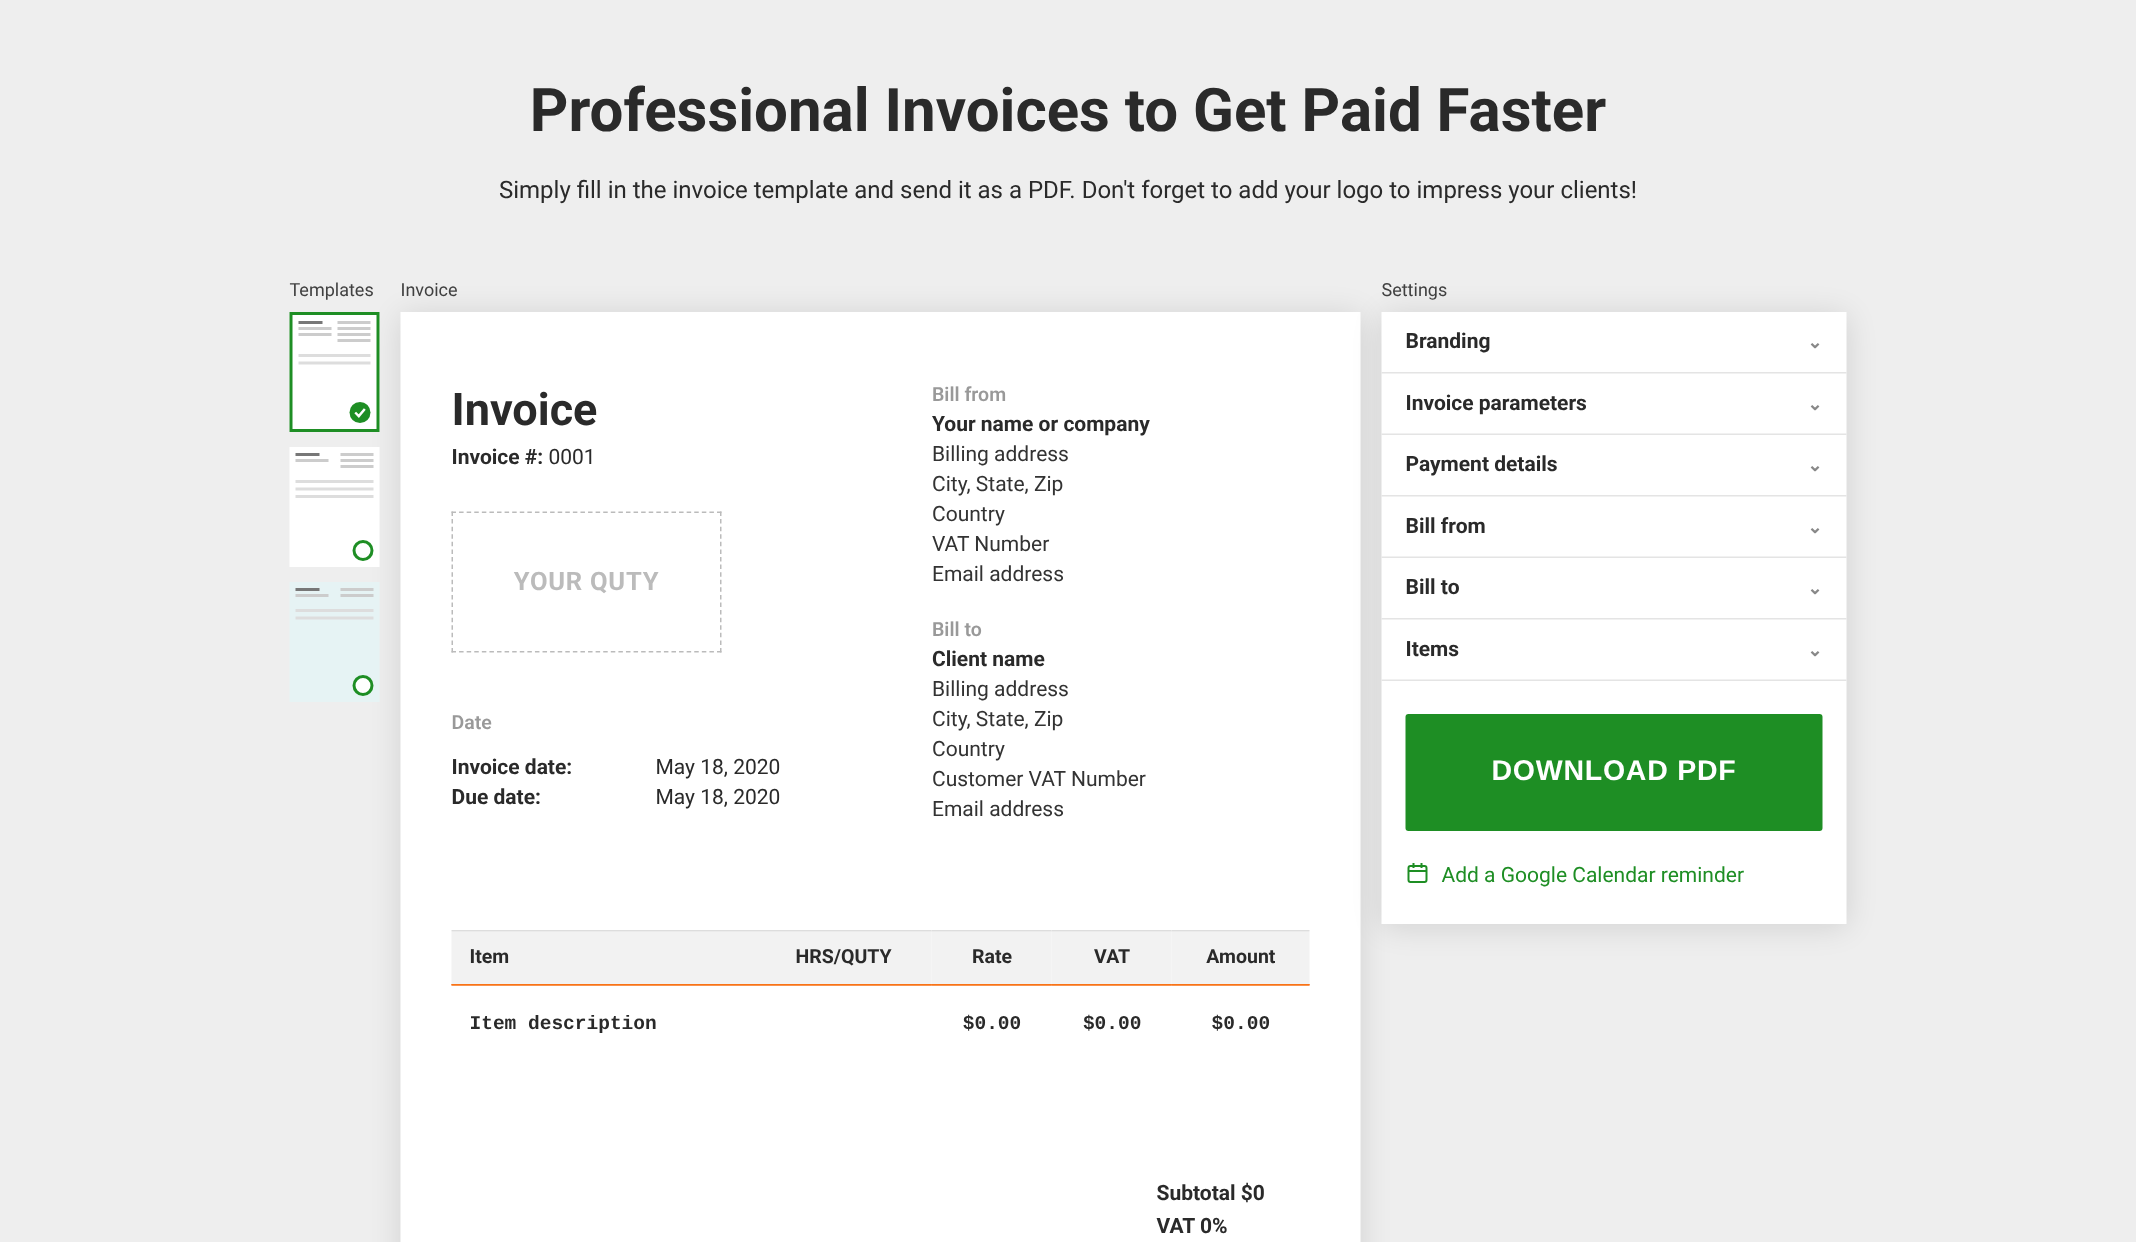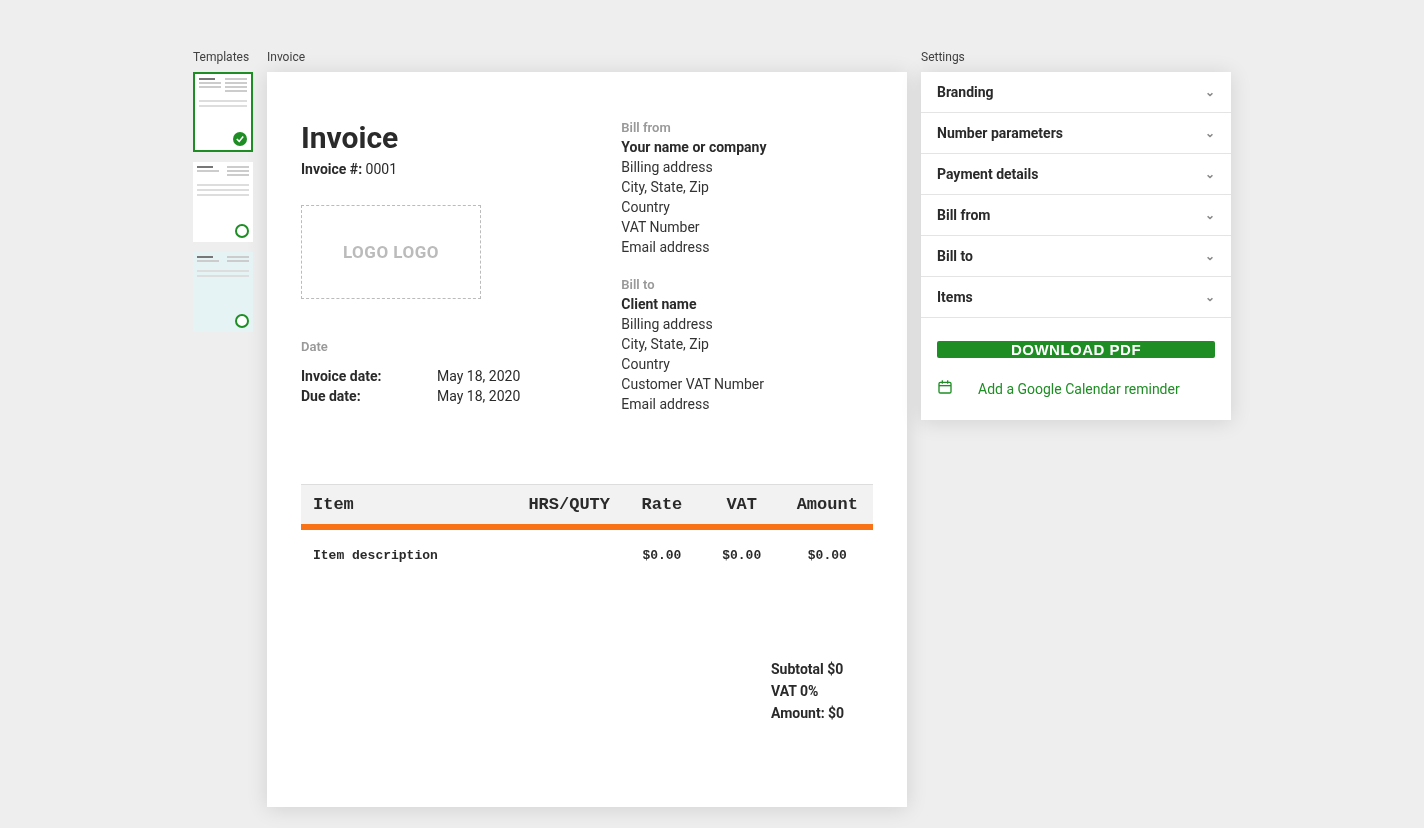--- a/index.html
+++ b/index.html
@@ -159,26 +159,25 @@
       color: #333;
     }
     .items-table {
       margin-top: 50px;
       width: 100%;
       border-collapse: collapse;
     }
     .items-table th {
       background: #f2f2f2;
       border-top: 1px solid #ddd;
-      border-bottom: 6px solid #f97316;
+      border-bottom: 1px solid #f97316;
       text-align: left;
-      font-size: 17px;
+      font-size: 13px;
       font-weight: 700;
       padding: 10px 12px;
-      font-family: Liberation Mono, monospace;
     }
     .items-table th.num, .items-table td.num { text-align: center; }
     .items-table td {
       padding: 18px 12px;
       font-size: 13px;
       font-weight: 600;
       font-family: Liberation Mono, monospace;
     }
     .totals {
       margin-top: 80px;
@@ -210,42 +209,46 @@
       font-size: 12px;
     }
     .settings-actions {
       padding: 22px 16px;
     }
     .download-btn {
       background: #1e8e24;
       color: #fff;
       border: none;
       width: 100%;
-      padding: 0 0;
-      font-size: 15px;
+      padding: 28px 0;
+      font-size: 19px;
       font-weight: 700;
       letter-spacing: 0.5px;
       cursor: pointer;
       border-radius: 2px;
     }
     .reminder-link {
       display: flex;
       align-items: center;
-      gap: 25px;
+      gap: 8px;
       margin-top: 20px;
       color: #1e8e24;
       font-size: 14px;
       cursor: pointer;
     }
     .reminder-link svg { width: 16px; height: 16px; }
   </style>
 </head>
 <body>
 
 <div class="page">
+  <div class="hero">
+    <h1>Professional Invoices to Get Paid Faster</h1>
+    <p>Simply fill in the invoice template and send it as a PDF. Don't forget to add your logo to impress your clients!</p>
+  </div>
 
   <div class="builder">
 
     <div class="templates-col">
       <span class="col-label">Templates</span>
 
       <div class="template-thumb selected">
         <div class="thumb-lines">
           <div class="block">
               <div class="line dark"></div>
@@ -312,21 +315,21 @@
     <div class="invoice-col">
       <span class="col-label">Invoice</span>
       <div class="invoice-card">
         <div class="invoice-top">
           <div class="inv-left">
             <div class="inv-title">Invoice</div>
             <div class="inv-number">
               <span class="lbl">Invoice #:</span>
               <span>0001</span>
             </div>
-            <div class="logo-box">LOGO LOGO</div>
+            <div class="logo-box">YOUR QUTY</div>
             <div class="date-section">
               <div class="sec-label">Date</div>
               <div class="date-row">
                 <span class="k">Invoice date:</span>
                 <span>May 18, 2020</span>
               </div>
               <div class="date-row">
                 <span class="k">Due date:</span>
                 <span>May 18, 2020</span>
               </div>
@@ -384,21 +387,21 @@
     </div>
 
     <div class="settings-col">
       <span class="col-label">Settings</span>
       <div class="settings-card">
         <div class="acc-item">
           <span>Branding</span>
           <span class="chev">⌄</span>
         </div>
         <div class="acc-item">
-          <span>Number parameters</span>
+          <span>Invoice parameters</span>
           <span class="chev">⌄</span>
         </div>
         <div class="acc-item">
           <span>Payment details</span>
           <span class="chev">⌄</span>
         </div>
         <div class="acc-item">
           <span>Bill from</span>
           <span class="chev">⌄</span>
         </div>

